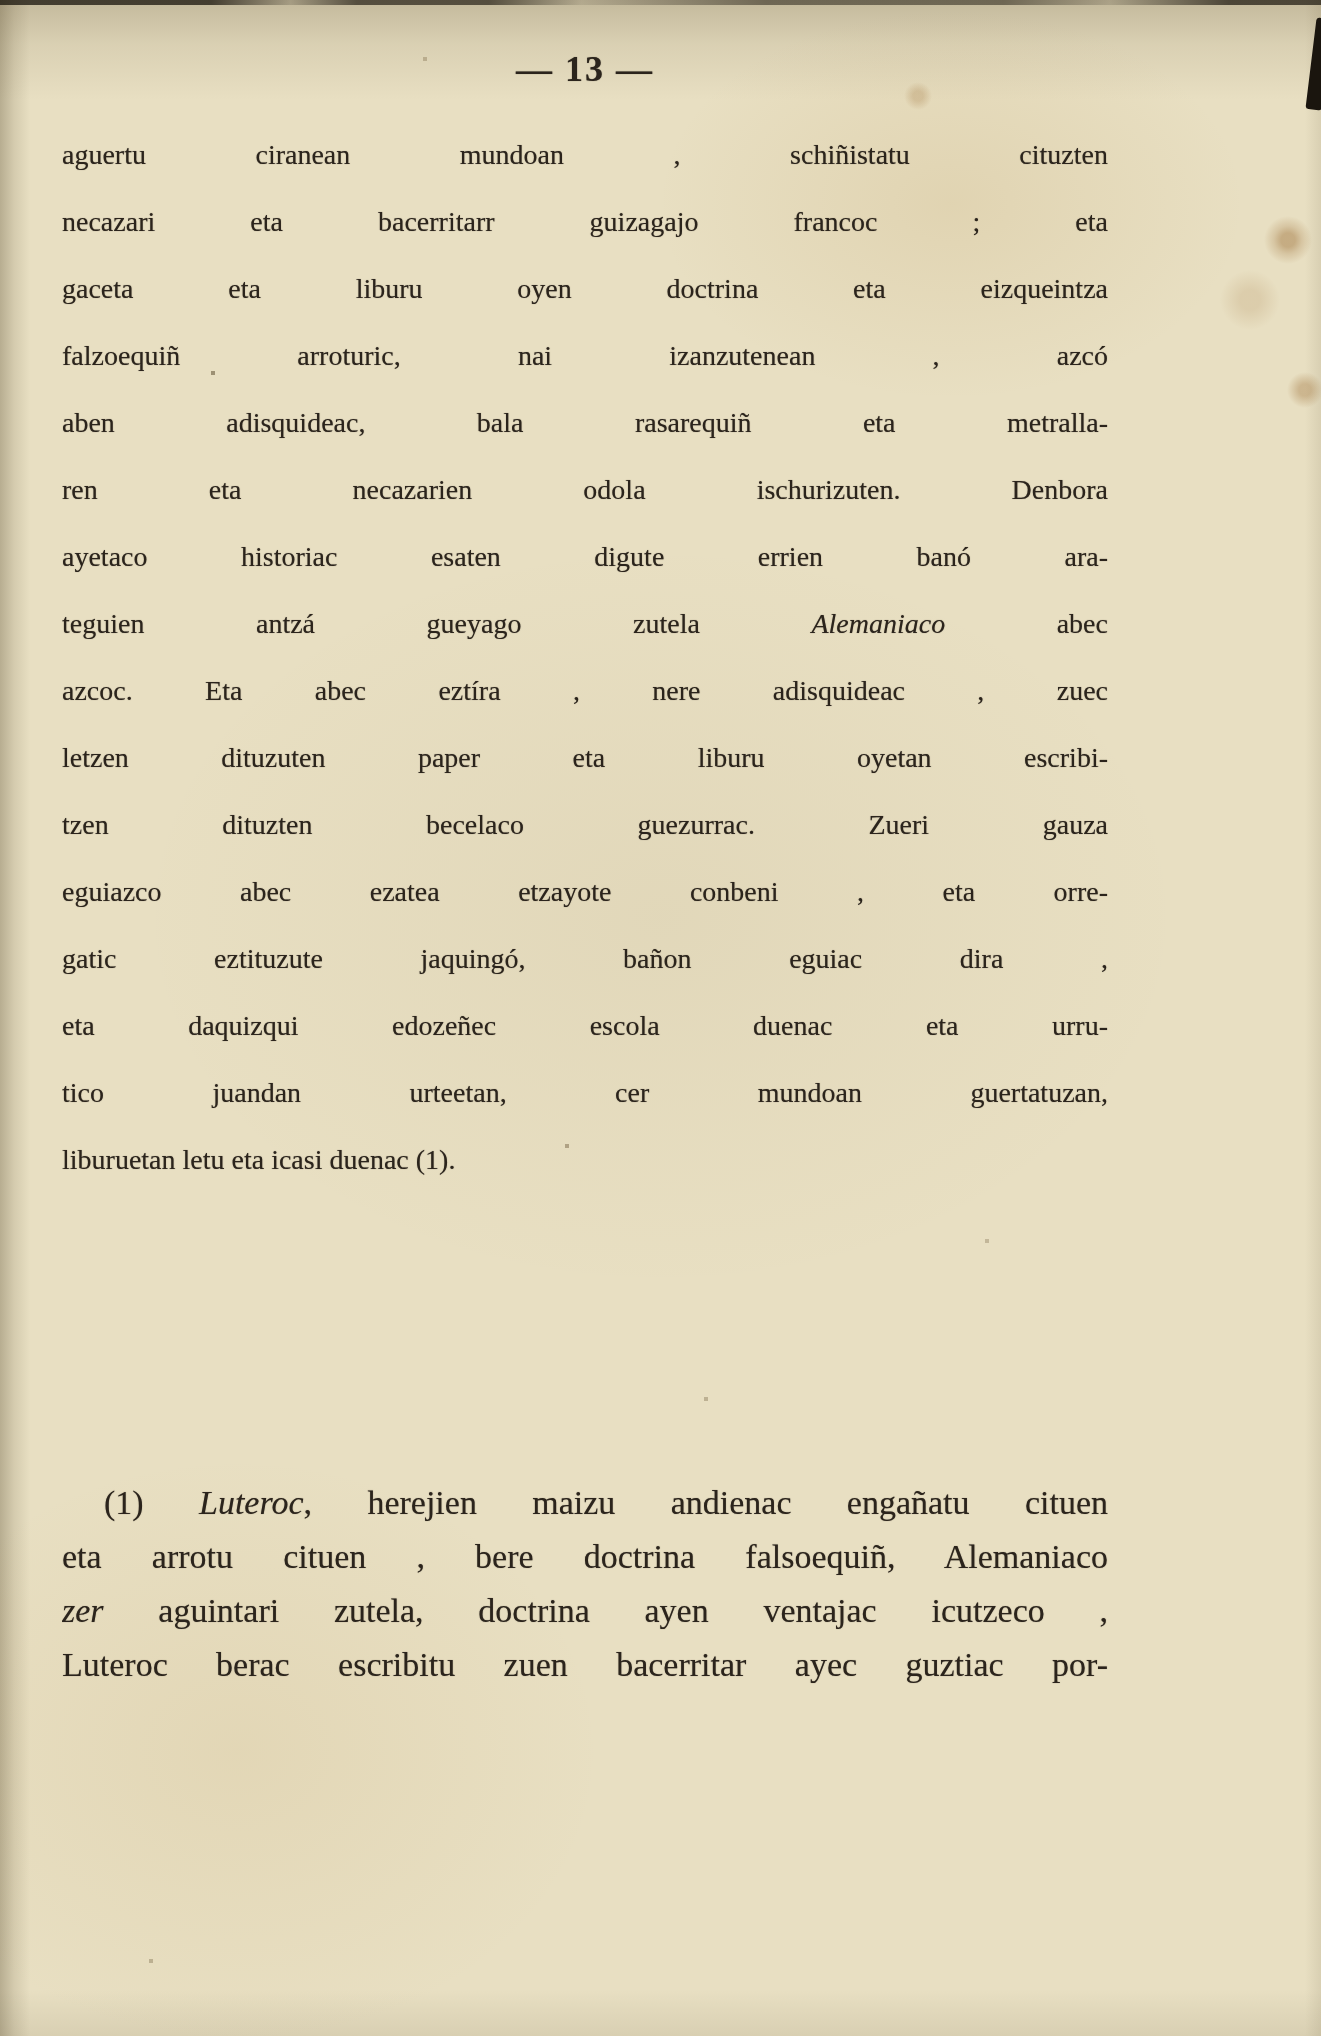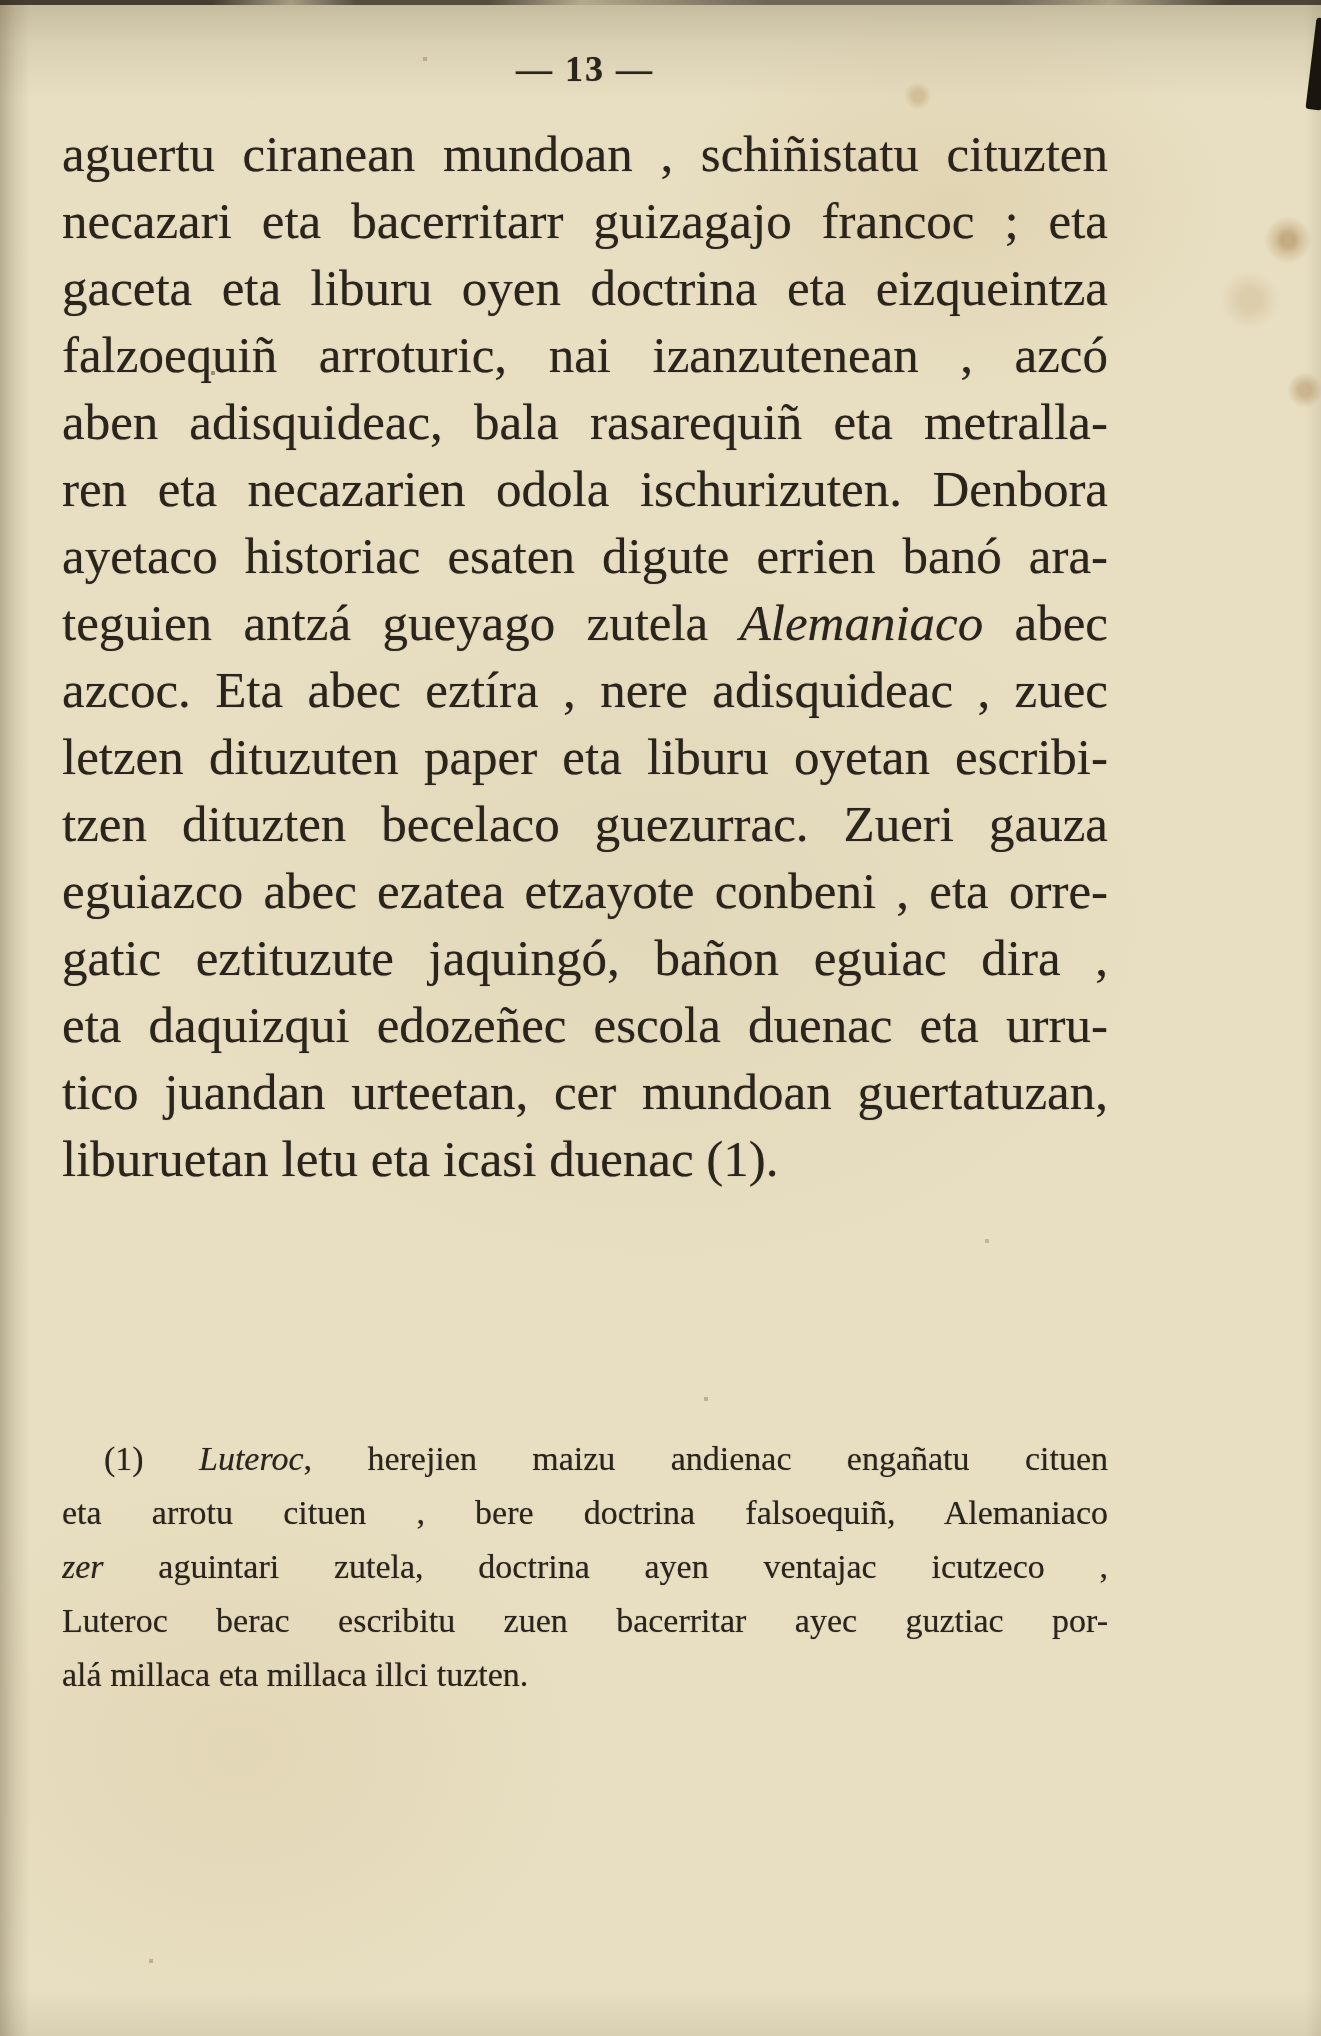--- a/index.html
+++ b/index.html
@@ -68,32 +68,32 @@
     letter-spacing: 2px;
     text-shadow: 0 0 1px rgba(43,36,28,.55);
   }
   .body-text {
     position: absolute;
     top: 121px; left: 62px; width: 1046px;
   }
   .body-text .tline {
     height: 67px;
     line-height: 67px;
-    font-size: 51px;
+    font-size: 28px;
   }
   .footnote {
     position: absolute;
     top: 1432px; left: 62px; width: 1046px;
   }
   .footnote .tline {
     height: 54px;
     line-height: 54px;
     font-size: 34px;
   }
-  .footnote .tline:first-child { text-indent: 42px; }
+  .footnote .tline:first-child { text-indent: 42px; margin-top: 44px; }
   .tline {
     text-align: justify;
     text-align-last: justify;
     overflow: hidden;
     white-space: normal;
     text-shadow: 0 0 1px rgba(43,36,28,.50);
   }
   .tline.last { text-align-last: left; }
   .it { font-style: italic; }
 </style>
@@ -124,15 +124,14 @@
       <div class="tline"><span>eta daquizqui edozeñec escola duenac eta urru-</span></div>
       <div class="tline"><span>tico juandan urteetan, cer mundoan guertatuzan,</span></div>
       <div class="tline last"><span>liburuetan letu eta icasi duenac (1).</span></div>
     </div>
 
   <div class="footnote">
       <div class="tline"><span>(1) </span><span class="it">Luteroc</span><span>, herejien maizu andienac engañatu cituen</span></div>
       <div class="tline"><span>eta arrotu cituen , bere doctrina falsoequiñ, Alemaniaco</span></div>
       <div class="tline"><span class="it">zer</span><span> aguintari zutela, doctrina ayen ventajac icutzeco ,</span></div>
       <div class="tline"><span>Luteroc berac escribitu zuen bacerritar ayec guztiac por-</span></div>
-      <div class="tline last"><span>alá millaca eta millaca illci tuzten.</span></div>
     </div>
 </div>
 
 </body></html>

